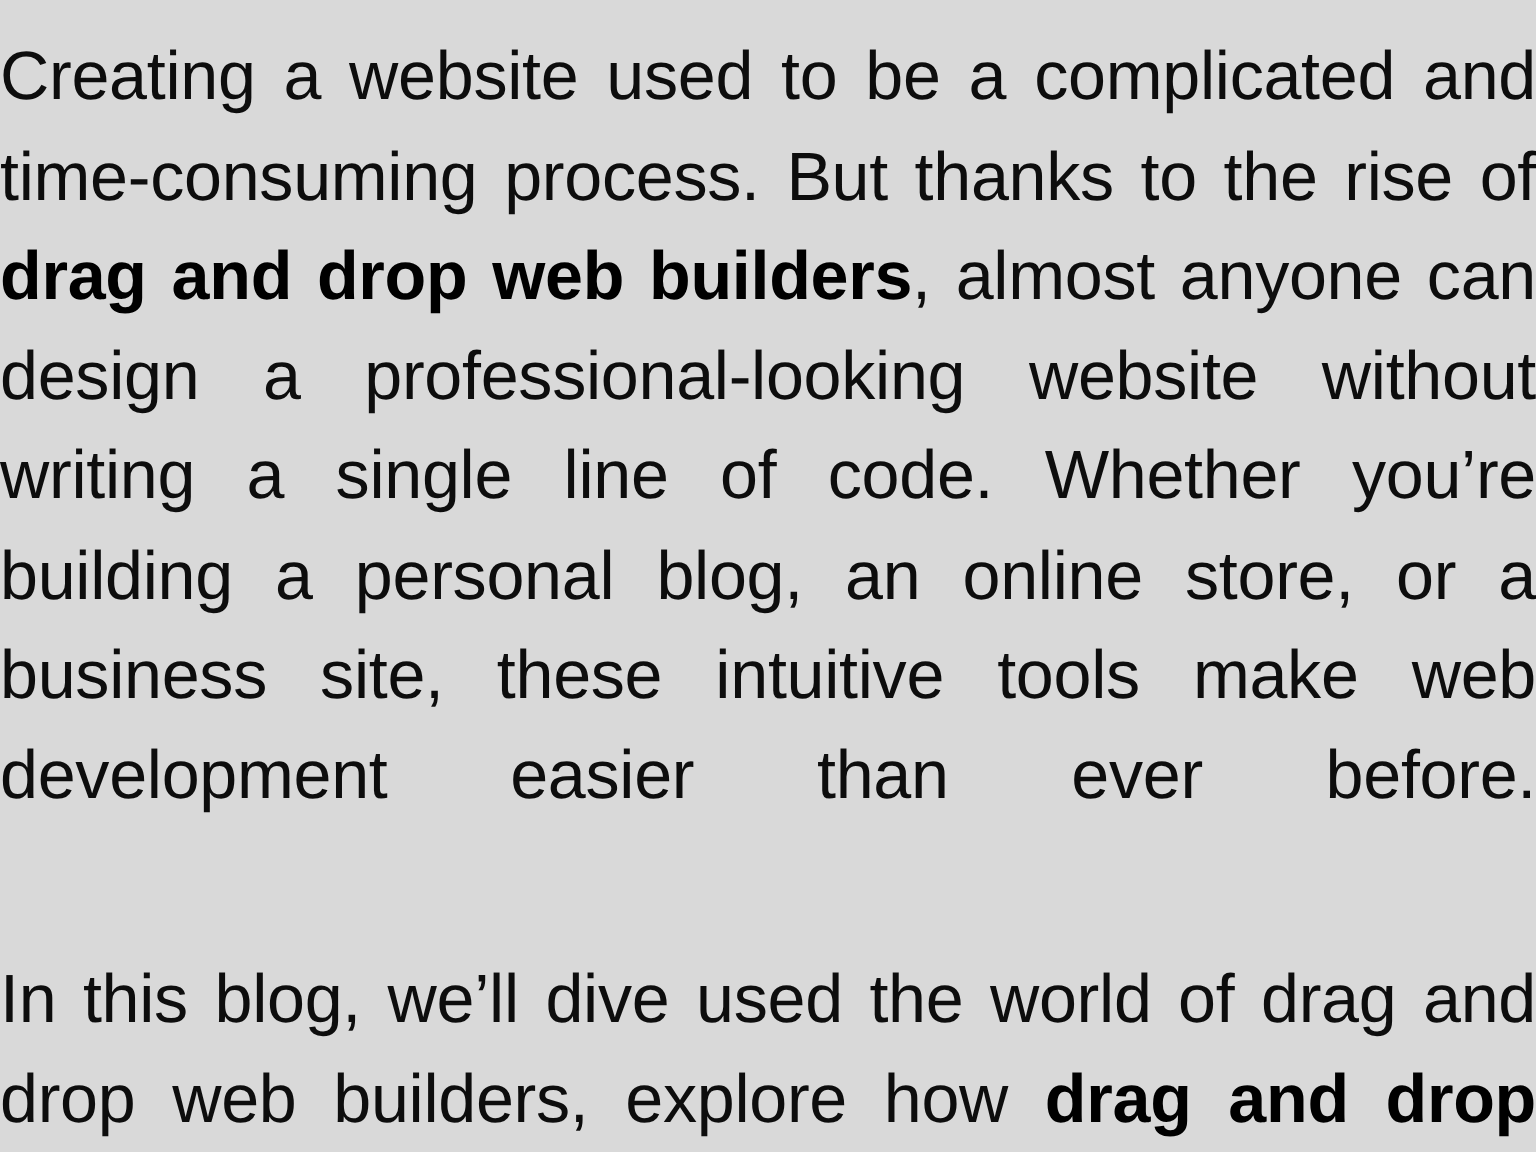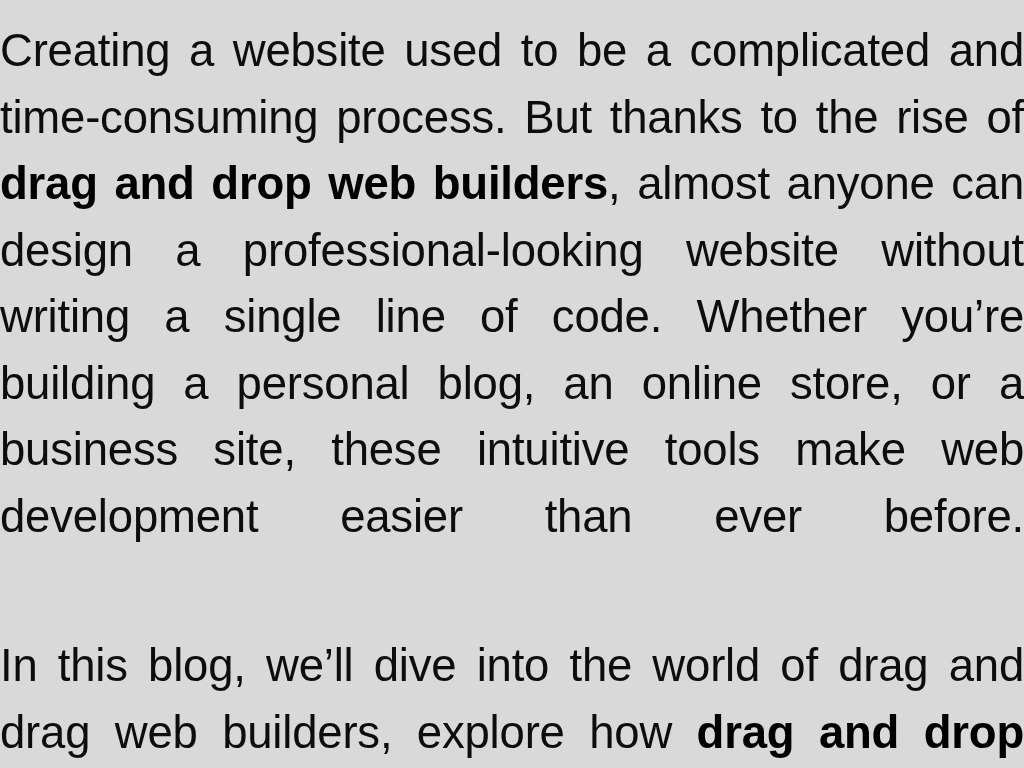--- a/index.html
+++ b/index.html
@@ -83,16 +83,16 @@
   }
 </style>
 </head>
 <body style="background: rgb(217, 217, 217);">
 
 <div id="slide" style="background: rgb(217, 217, 217);">
   <div id="content">
 
     <p class="para" id="para-1" style="color: rgb(13, 13, 13);"><span class="run">Creating a website used to be a complicated and time-consuming process. But thanks to the rise of </span><strong class="b">drag and drop web builders</strong><span class="run">, almost anyone can design a professional-looking website without writing a single line of code. Whether you’re building a personal blog, an online store, or a business site, these intuitive tools make web development easier than ever before.</span></p>
 
-    <p class="para clipped" id="para-2" style="color: rgb(13, 13, 13);"><span class="run">In this blog, we’ll dive into the world of drag and drag web builders, explore how </span><strong class="b">drag and drop ecommerce website builders</strong></p>
+    <p class="para clipped" id="para-2" style="color: rgb(13, 13, 13);"><span class="run">In this blog, we’ll dive used the world of drag and drop web builders, explore how </span><strong class="b">drag and drop ecommerce website builders</strong></p>
 
   </div>
 </div>
 
 </body></html>

